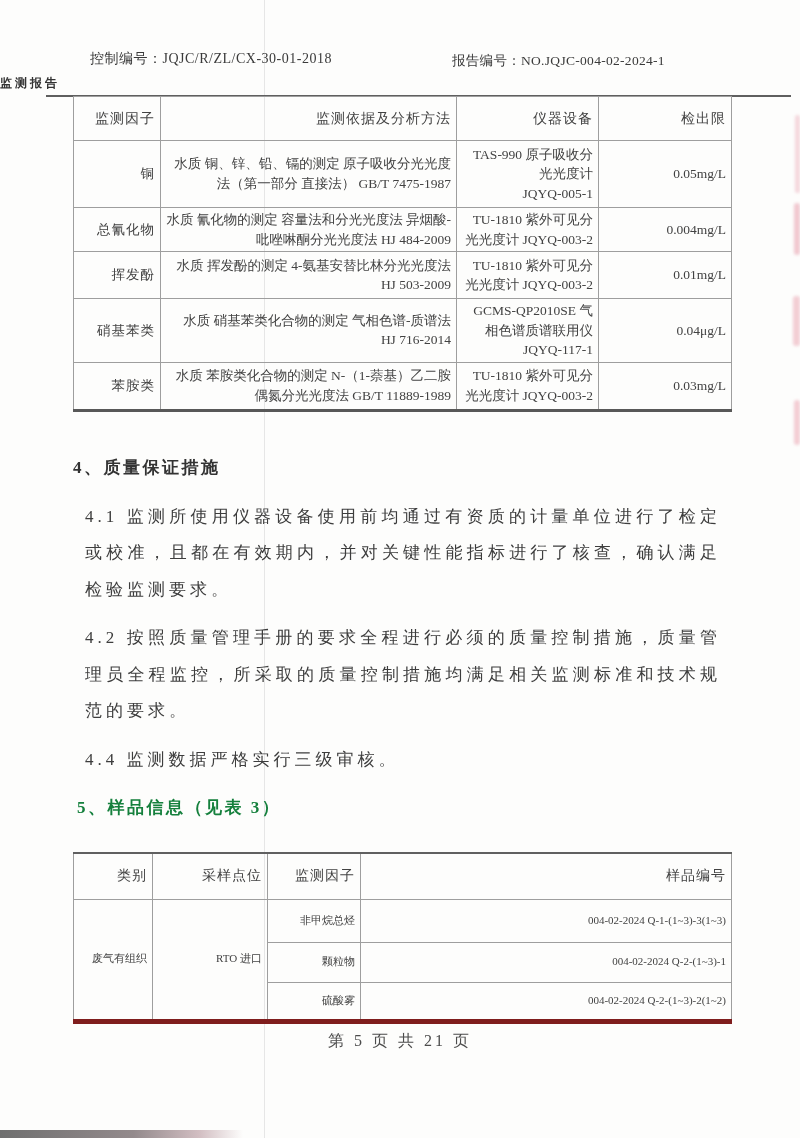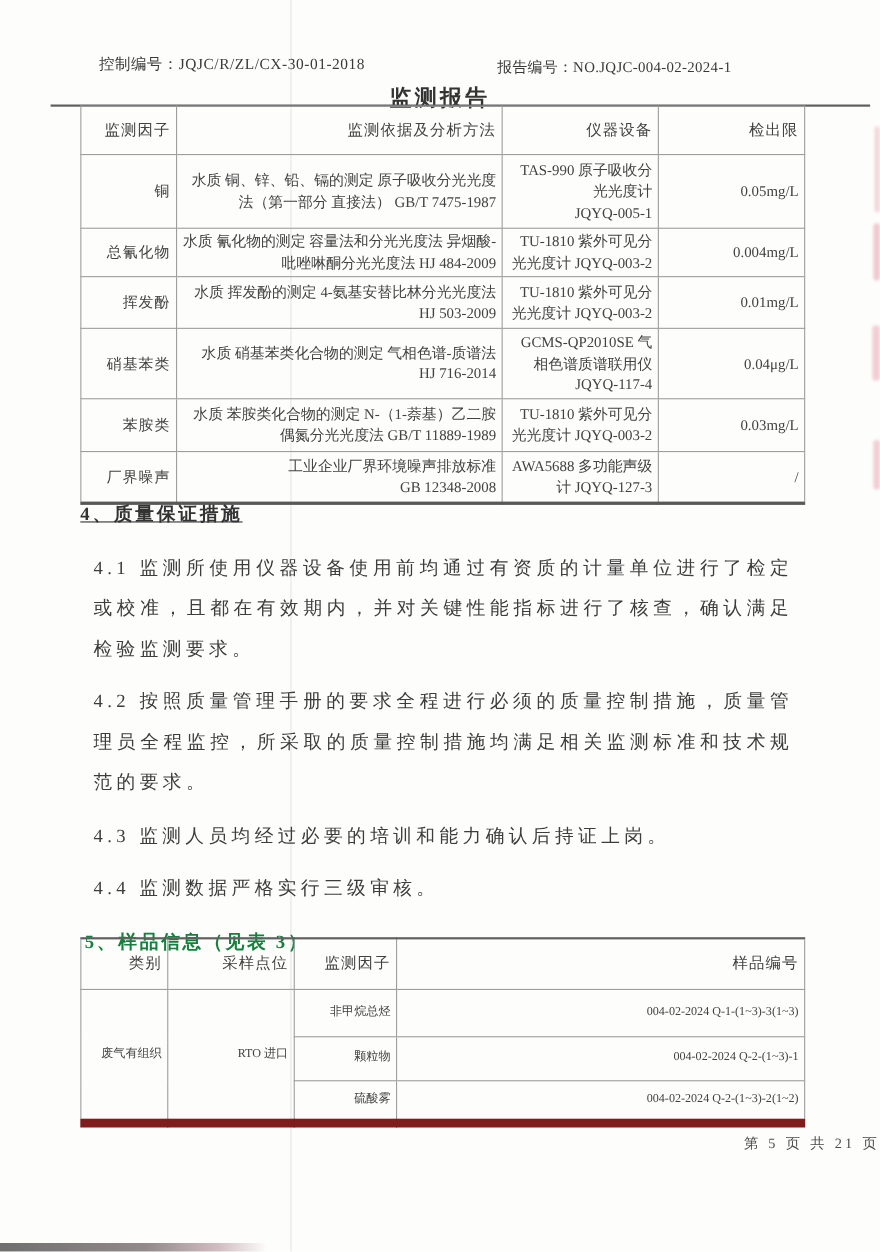--- a/index.html
+++ b/index.html
@@ -17,52 +17,52 @@
   .em2 { left:794px; top:203px; width:6px; height:52px; background:rgba(230,148,164,0.50); }
   .em3 { left:793px; top:296px; width:7px; height:50px; background:rgba(230,148,164,0.45); }
   .em4 { left:794px; top:400px; width:6px; height:45px; background:rgba(233,158,172,0.50); }
   .bottom-strip { position:absolute; left:0; top:1130px; width:243px; height:8px;
     background:linear-gradient(to right,#6f6f6f,#938a8c 55%,#d2bec2 82%,rgba(255,255,255,0)); }
   .top-rule { position:absolute; left:46px; top:95px; width:745px; height:2px; background:#5f5f5f; }
 
   
   .control-no { position:absolute; left:90px; top:50px; font-size:14px; letter-spacing:0.5px; color:#3a3a3a; }
   .report-no  { position:absolute; left:452px; top:52px; font-size:13.5px; letter-spacing:0.3px; color:#3a3a3a; }
-  .doc-title  { position:absolute; left:0; top:75px; width:800px; text-align:center;
-    font-size:20px; font-weight:bold; letter-spacing:3px; color:#333; }
+  .doc-title  { position:absolute; left:0; top:75px; width:800px; 
+    font-size:12px; font-weight:bold; letter-spacing:3px; color:#333; }
 
   
   table { border-collapse:collapse; table-layout:fixed; }
   th,td { border:1px solid #9e9e9e; text-align:right; vertical-align:middle;
     padding:2px 5px; font-weight:normal; color:#424242; white-space:pre-line;
     overflow:hidden; }
   .method-table { position:absolute; left:73px; top:96px; width:658px;
     border-top:none; border-bottom:3px solid #585858; }
   .method-table th { font-size:14px; letter-spacing:1px; }
   .method-table td { font-size:13.5px; line-height:1.45; }
   .cell-factor { letter-spacing:1px; }
 
   .sample-table { position:absolute; left:73px; top:852px; width:658px;
-    border-top:2px solid #606060; border-bottom:8px solid #7f1d1d; }
+    border-top:2px solid #606060; border-bottom:5px solid #7f1d1d; }
   .sample-table th { font-size:14px; letter-spacing:1px; }
   .sample-table td { font-size:11px; line-height:1.4; }
 
   
   .qa { position:absolute; left:73px; top:450px; width:660px; }
   .qa-heading { font-size:17px; font-weight:bold; letter-spacing:2.5px;
-    line-height:36.5px; margin:0; color:#333;text-decoration:underline; }
+    line-height:36.5px; margin:0; color:#333; }
   .para { font-size:17px; letter-spacing:4px; line-height:36.5px;
     text-align:justify; margin:12px; color:#3d3d3d; }
   .sec-heading { font-size:17px; font-weight:bold; letter-spacing:2.5px;
     line-height:36.5px; margin:4px; color:#15803d; }
   .tbl-caption { font-size:16px; font-weight:bold; letter-spacing:2px;
     line-height:36.5px; margin:0; color:#333; }
 
-  .footer { position:absolute; left:0; top:1031px; width:800px; text-align:right;
-    font-size:13px; letter-spacing:3px; color:#4c4c4c; }
+  .footer { position:absolute; left:0; top:1031px; width:800px; text-align:center;
+    font-size:16px; letter-spacing:3px; color:#4c4c4c; }
 </style>
 </head>
 <body>
 
 <div class="page">
 
   <div class="fold-line"></div>
   <div class="edge-mark em1"></div>
   <div class="edge-mark em2"></div>
   <div class="edge-mark em3"></div>
@@ -107,44 +107,36 @@
       <tr style="height:47px">
         <td class="cell-factor">挥发酚</td>
         <td>水质 挥发酚的测定 4-氨基安替比林分光光度法 HJ 503-2009</td>
         <td>TU-1810 紫外可见分光光度计 JQYQ-003-2</td>
         <td>0.01mg/L</td>
       </tr>
       <tr style="height:55px">
         <td class="cell-factor">硝基苯类</td>
         <td>水质 硝基苯类化合物的测定 气相色谱-质谱法 HJ 716-2014</td>
         <td>GCMS-QP2010SE 气相色谱质谱联用仪
-JQYQ-117-4</td>
+JQYQ-117-1</td>
         <td>0.04μg/L</td>
       </tr>
       <tr style="height:48px">
         <td class="cell-factor">苯胺类</td>
         <td>水质 苯胺类化合物的测定 N-（1-萘基）乙二胺偶氮分光光度法 GB/T 11889-1989</td>
         <td>TU-1810 紫外可见分光光度计 JQYQ-003-2</td>
         <td>0.03mg/L</td>
       </tr>
-      <tr style="height:47px">
-        <td class="cell-factor">厂界噪声</td>
-        <td>工业企业厂界环境噪声排放标准
-GB 12348-2008</td>
-        <td>AWA5688 多功能声级计 JQYQ-127-3</td>
-        <td>/</td>
-      </tr>
     </tbody>
   </table>
 
   <div class="qa">
     <p class="qa-heading">4、质量保证措施</p>
     <p class="para">4.1 监测所使用仪器设备使用前均通过有资质的计量单位进行了检定或校准，且都在有效期内，并对关键性能指标进行了核查，确认满足检验监测要求。</p>
     <p class="para">4.2 按照质量管理手册的要求全程进行必须的质量控制措施，质量管理员全程监控，所采取的质量控制措施均满足相关监测标准和技术规范的要求。</p>
-    <p class="para">4.3 监测人员均经过必要的培训和能力确认后持证上岗。</p>
     <p class="para">4.4 监测数据严格实行三级审核。</p>
     <p class="sec-heading">5、样品信息（见表 3）</p>
   </div>
 
   <table class="sample-table">
     <colgroup>
       <col style="width:79px">
         <col style="width:115px">
         <col style="width:93px">
         <col style="width:371px">

